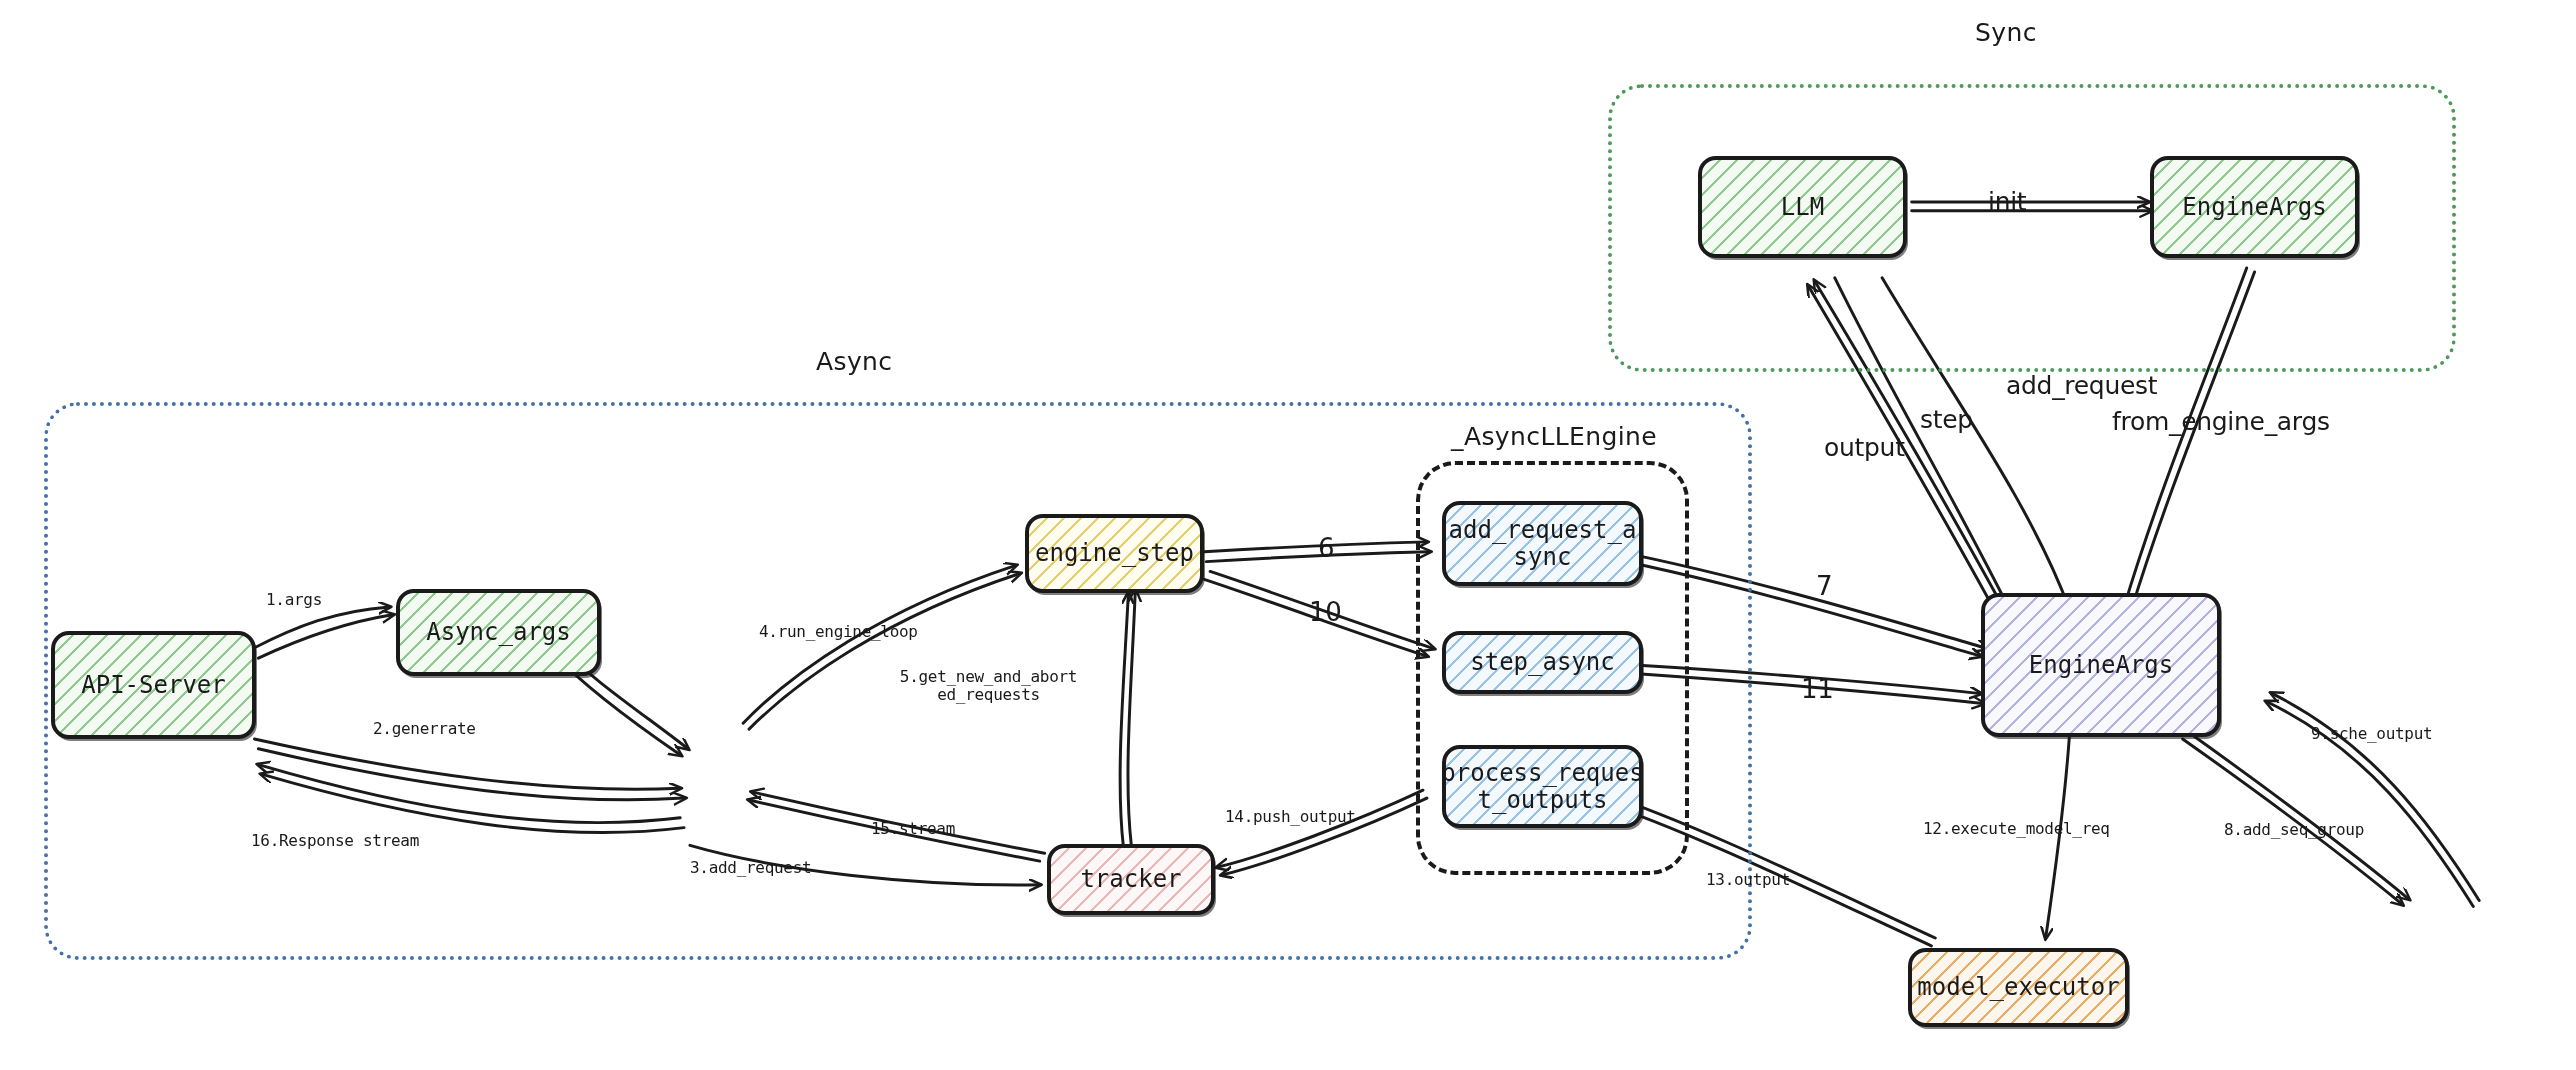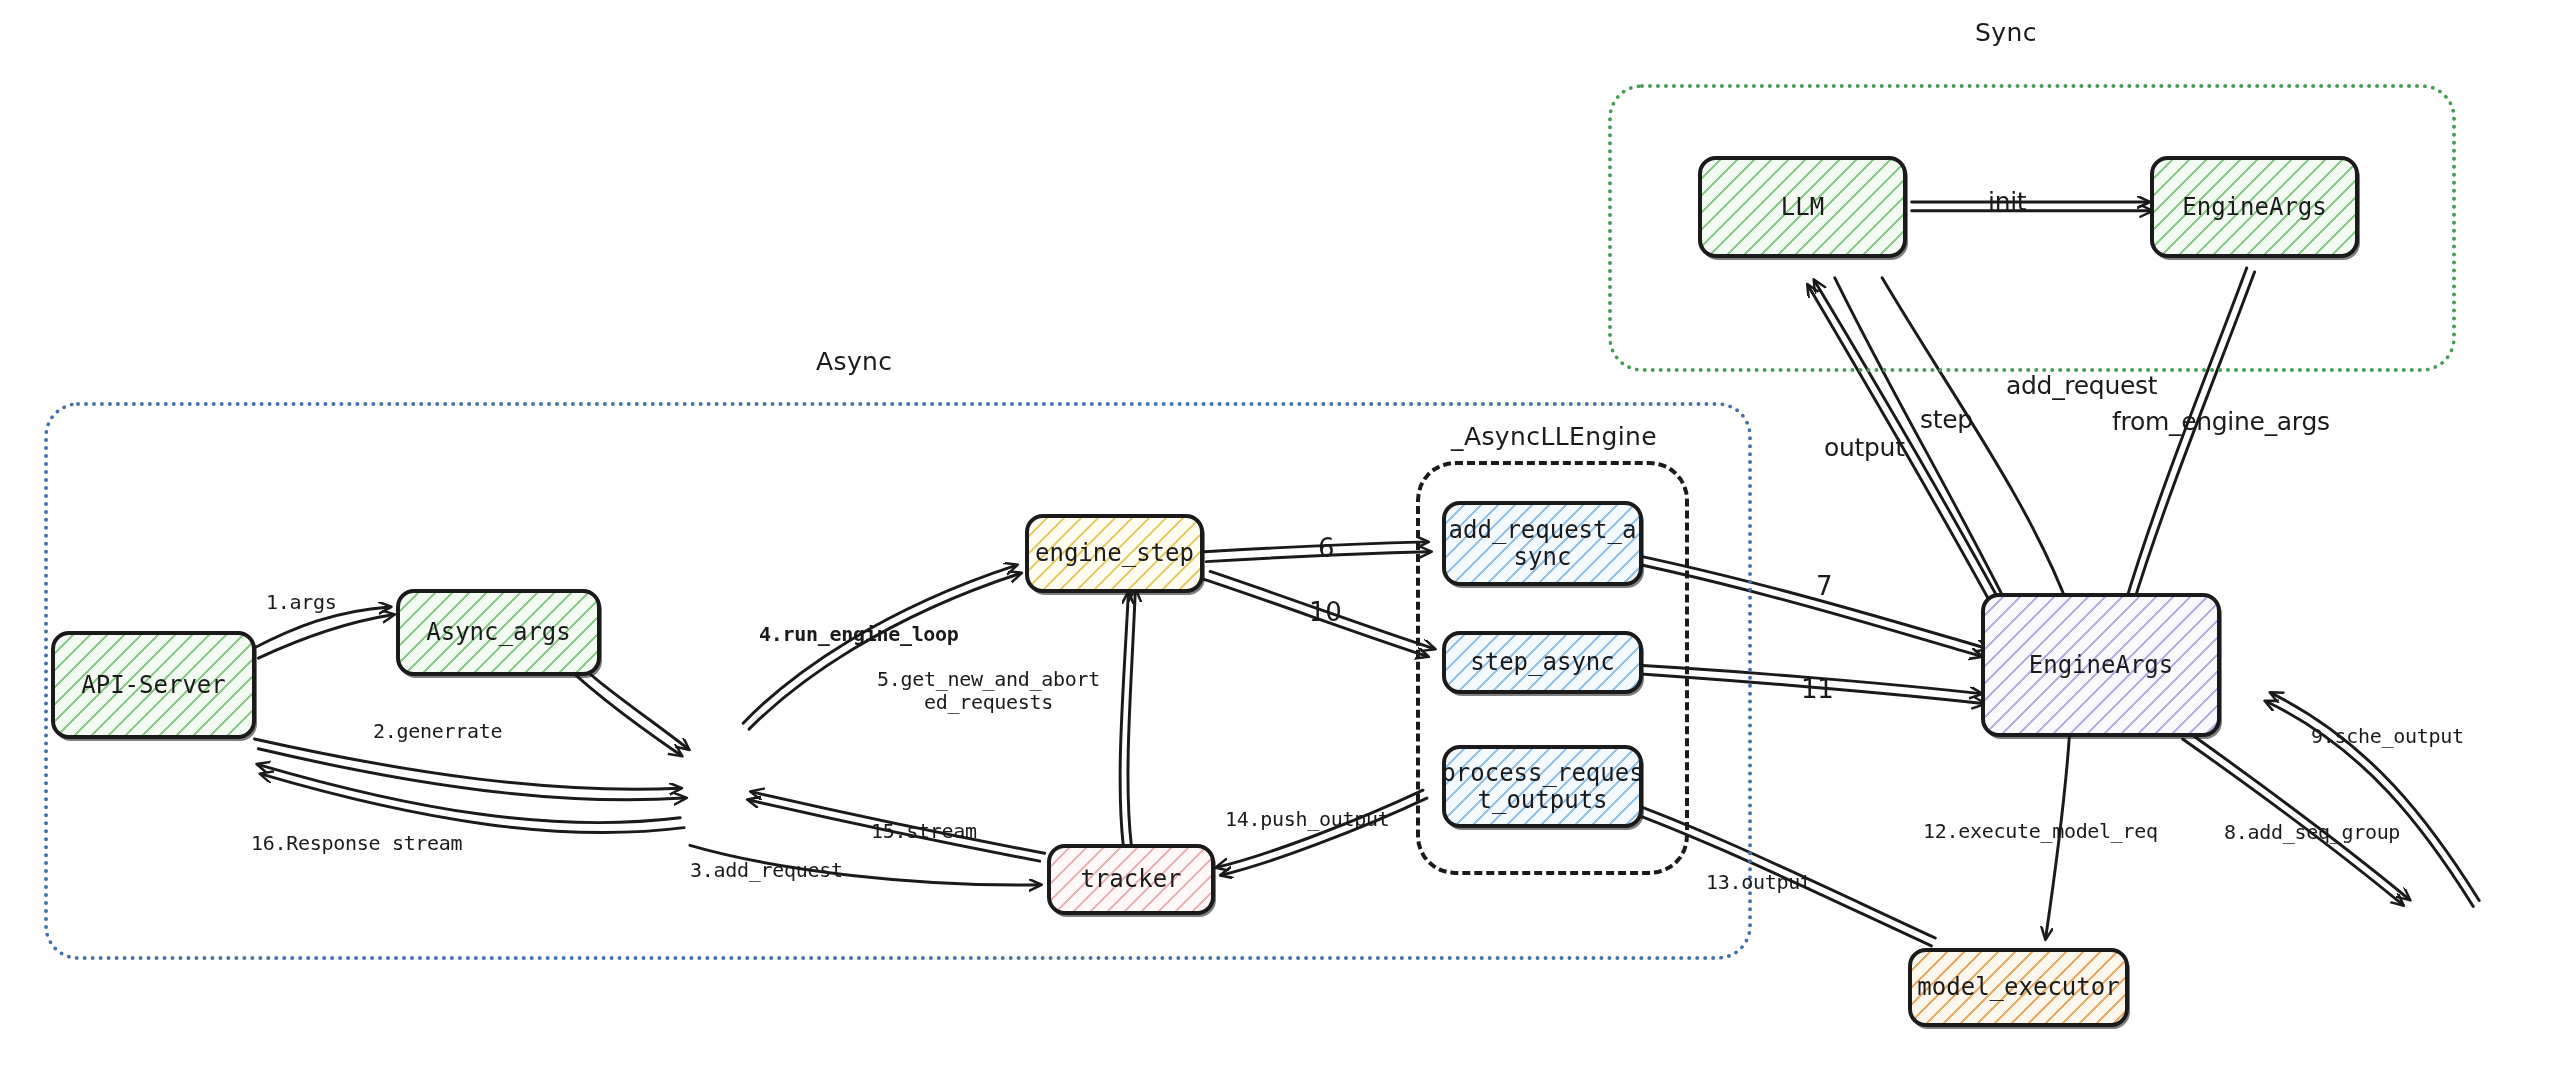--- a/index.html
+++ b/index.html
@@ -110,21 +110,21 @@
     background-color: #fbfafa;
     background-image: repeating-linear-gradient(135deg,
       rgba(170,150,148,0.55) 0px, rgba(170,150,148,0.55) 2px,
       rgba(0,0,0,0) 2px, rgba(0,0,0,0) 12px);
   }
 
   
   .edge-label {
     position: absolute;
     font-family: "DejaVu Sans Mono", monospace;
-    font-size: 20px;
+    font-size: 16px;
     color: #1a1a1a;
     white-space: pre-line;
     text-align: center;
     line-height: 1.15;
     background: transparent;
     letter-spacing: -0.3px;
   }
   .edge-label.num {
     font-family: "DejaVu Sans", sans-serif;
     font-size: 26px;
@@ -274,21 +274,21 @@
 
 
   <div class="edge-label" style="left:266px; top:591px;">1.args</div>
 
   <div class="edge-label" style="left:373px; top:720px;">2.generrate</div>
 
   <div class="edge-label" style="left:251px; top:832px;">16.Response stream</div>
 
   <div class="edge-label" style="left:690px; top:859px;">3.add_request</div>
 
-  <div class="edge-label" style="left:759px; top:623px;font-weight:bold;">4.run_engine_loop</div>
+  <div class="edge-label" style="left:759px; top:623px;">4.run_engine_loop</div>
 
   <div class="edge-label" style="left:870px; top:668px; width:237px;">5.get_new_and_abort
 ed_requests</div>
 
   <div class="edge-label" style="left:871px; top:820px;">15.stream</div>
 
   <div class="edge-label num" style="left:1318px; top:534px;">6</div>
 
   <div class="edge-label num" style="left:1309px; top:598px;">10</div>
 

